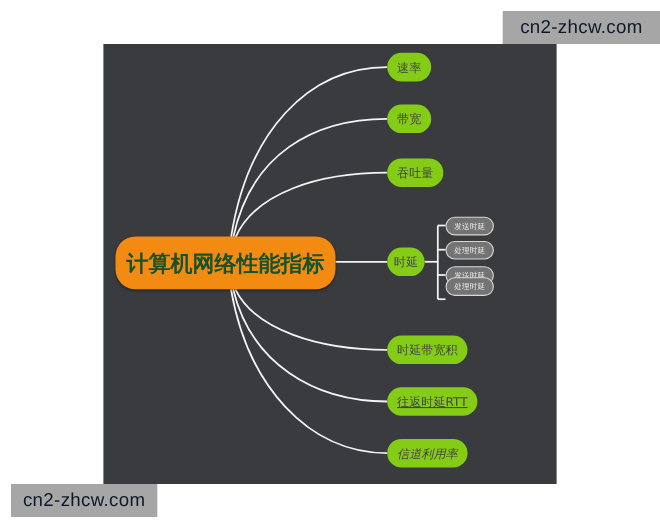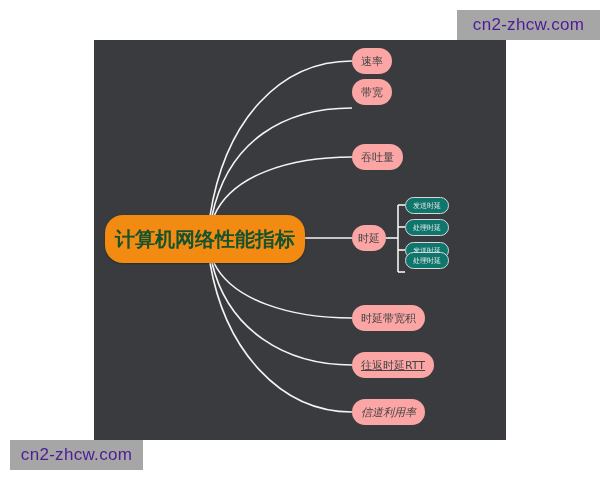--- a/index.html
+++ b/index.html
@@ -16,34 +16,34 @@
     .root-node {
       position: absolute; left: 105px; top: 215px; width: 200px; height: 48px;
       background: #f38a12; border-radius: 18px;
       color: #14532d; font-size: 20px; font-weight: bold;
       display: flex; align-items: center; justify-content: center;
       letter-spacing: 0px; white-space: nowrap;
       box-shadow: 0 1px 2px rgba(0,0,0,0.3);
     }
     .branch-node {
       position: absolute; height: 26px; padding: 0 9px;
-      background: #fca5a5; border-radius: 13px;
+      background: #84cc16; border-radius: 13px;
       color: #444444; font-size: 11px;
       display: flex; align-items: center; justify-content: center;
       white-space: nowrap; box-sizing: border-box;
     }
     .sub-node {
       position: absolute; height: 17px; padding: 0 7px;
-      background: #0f766e; border: 1px solid #d8d8d8; border-radius: 9px;
+      background: #737373; border: 1px solid #d8d8d8; border-radius: 9px;
       color: #e8e8e8; font-size: 7px;
       display: flex; align-items: center; justify-content: center;
       white-space: nowrap; box-sizing: border-box;
     }
     .watermark {
-      position: absolute; background: #a6a6a6; color: #4c1d95;
+      position: absolute; background: #a6a6a6; color: #0f172a;
       font-family: "Liberation Sans", sans-serif; font-size: 17px;
       display: flex; align-items: center; justify-content: center;
       letter-spacing: 0.3px;
     }
     .wm-top { left: 457px; top: 10px; width: 143px; height: 30px; }
     .wm-bottom { left: 10px; top: 440px; width: 133px; height: 30px; }
   </style>
 </head>
 <body>
 
@@ -67,21 +67,21 @@
     <path d="M398 205 L 405 205"></path>
     <path d="M398 227 L 405 227"></path>
     <path d="M398 250 L 405 250"></path>
     <path d="M398 272 L 405 272"></path>
   </g>
 </svg>
 
 <div class="root-node">计算机网络性能指标</div>
 
 <div class="branch-node" style="left:352px; top:48px;">速率</div>
-<div class="branch-node" style="left:352px; top:79px;">带宽</div>
+<div class="branch-node" style="left:352px; top:95px;">带宽</div>
 <div class="branch-node" style="left:352px; top:144px;">吞吐量</div>
 <div class="branch-node" style="left:352px; top:225px; width:34px;">时延</div>
 <div class="branch-node" style="left:352px; top:305px;">时延带宽积</div>
 <div class="branch-node" style="left:352px; top:352px;text-decoration:underline;">往返时延RTT</div>
 <div class="branch-node" style="left:352px; top:399px;font-style:italic;">信道利用率</div>
 
 <div class="sub-node" style="left:405px; top:197px;">发送时延</div>
 <div class="sub-node" style="left:405px; top:219px;">处理时延</div>
 <div class="sub-node" style="left:405px; top:242px;">发送时延</div>
 <div class="sub-node" style="left:405px; top:252px;">处理时延</div>

